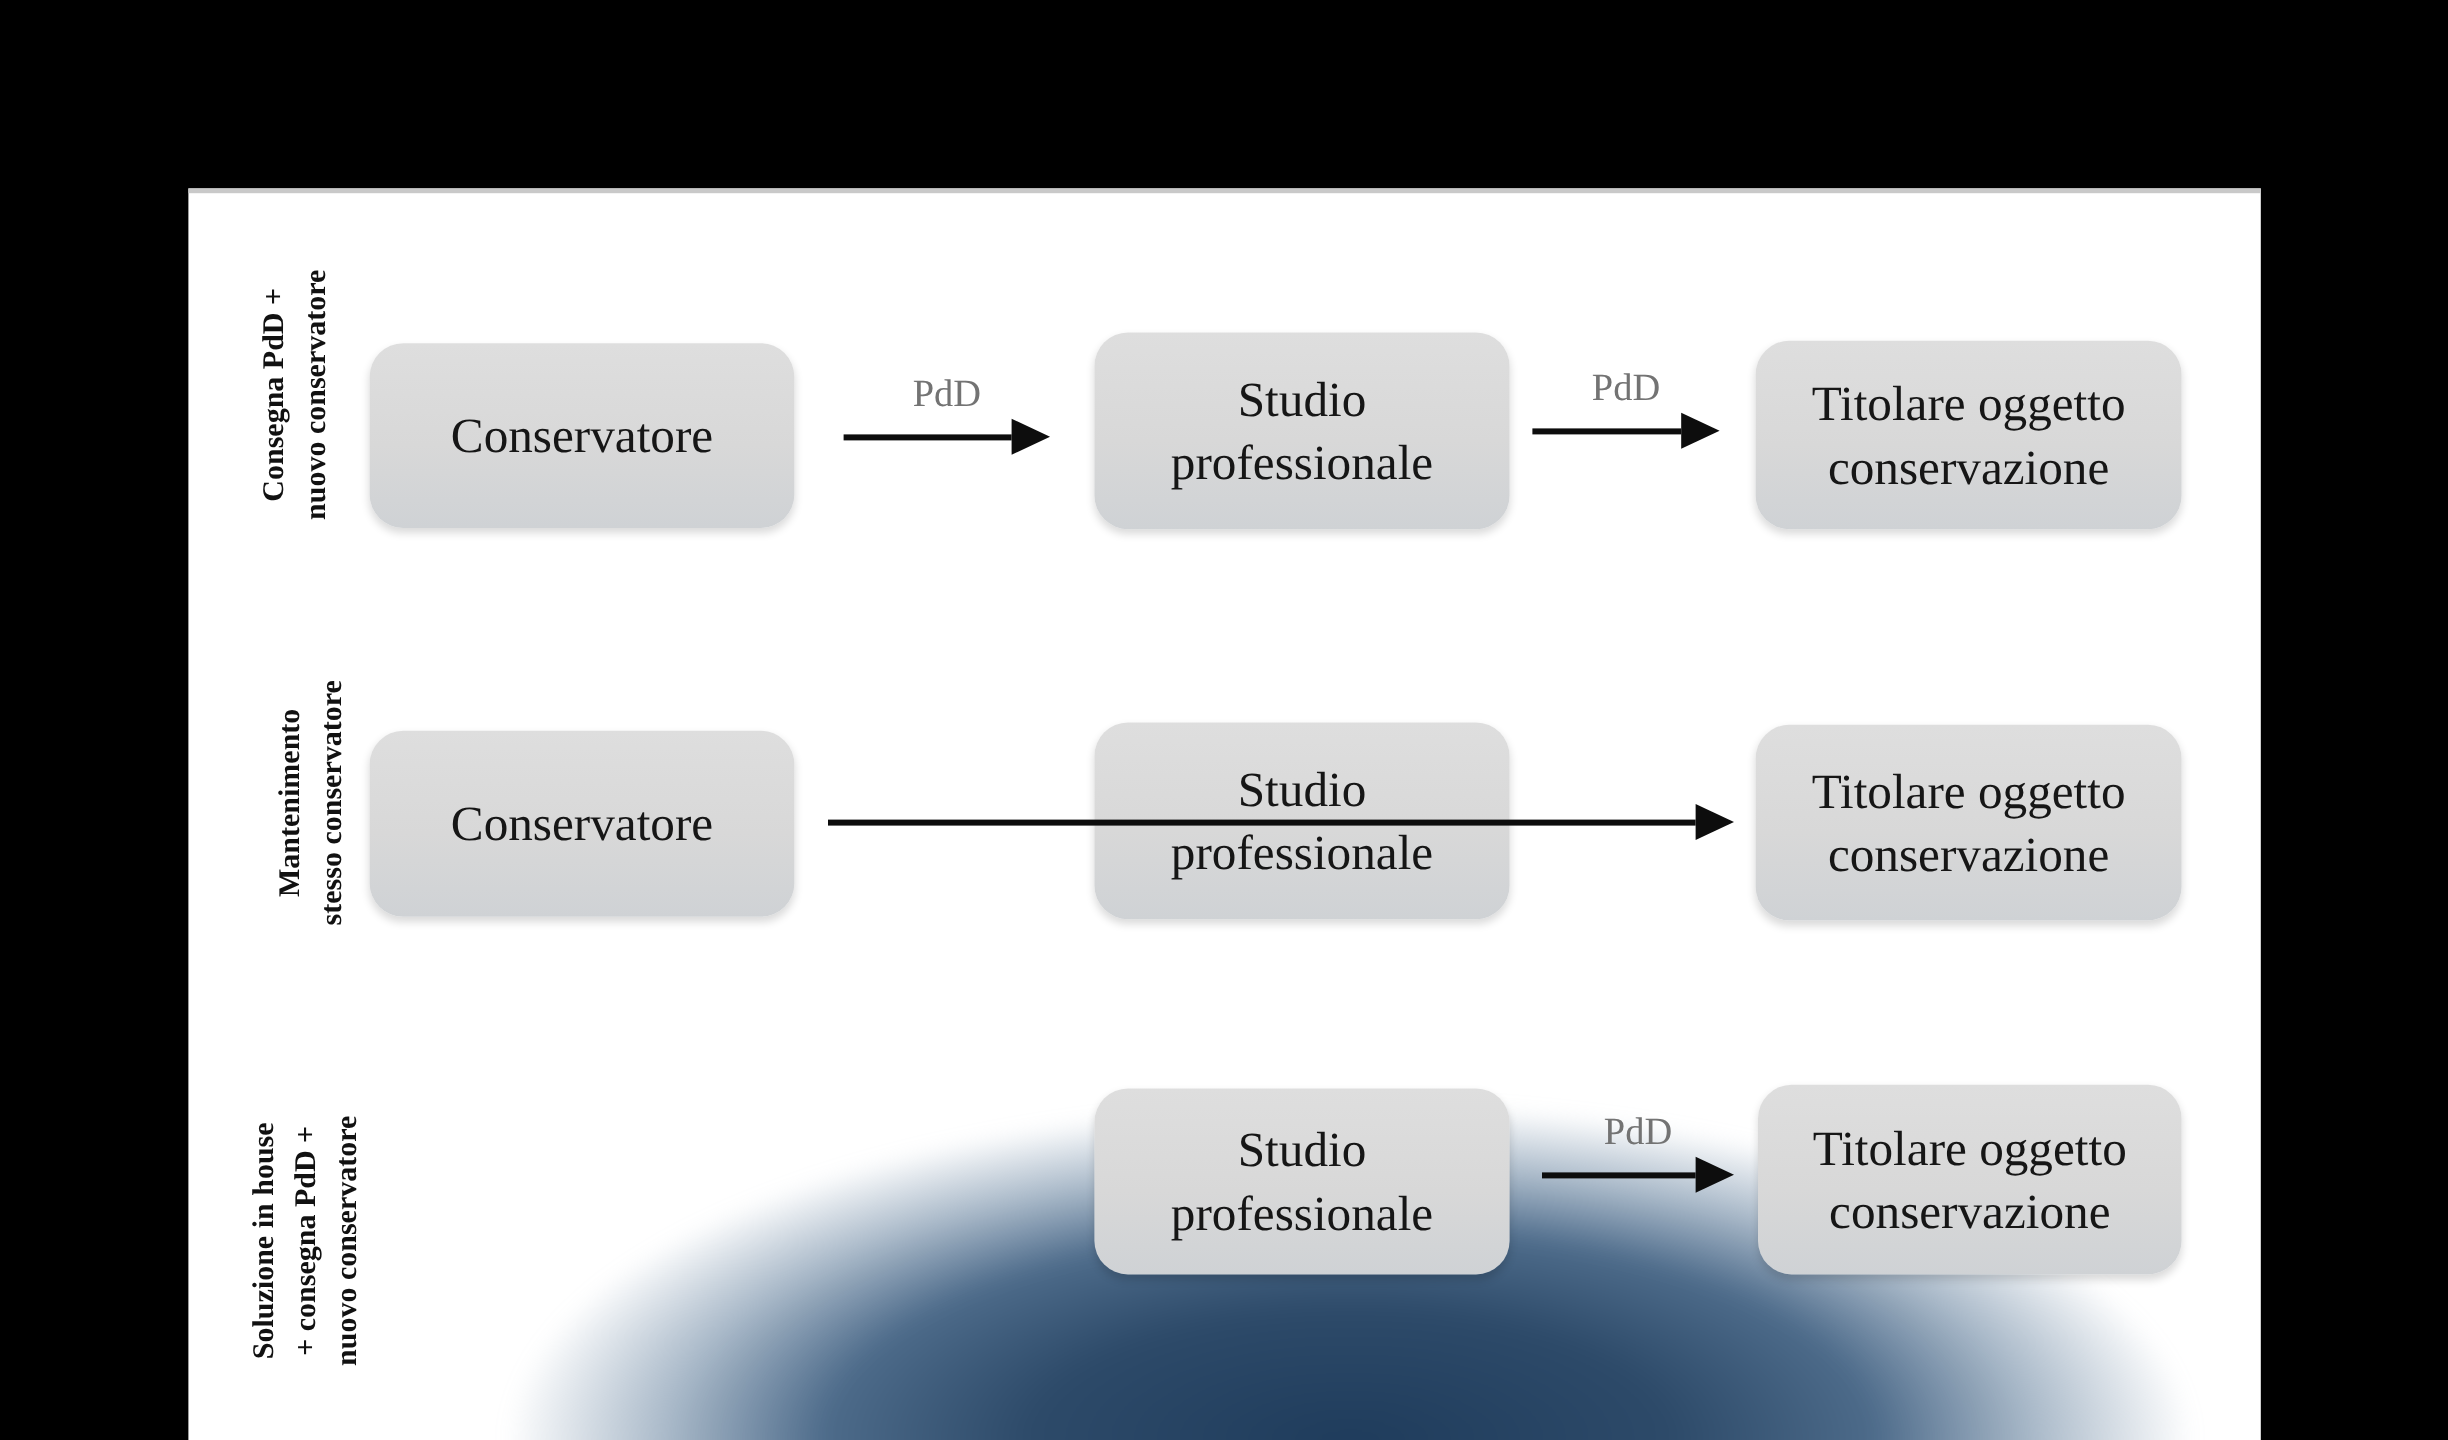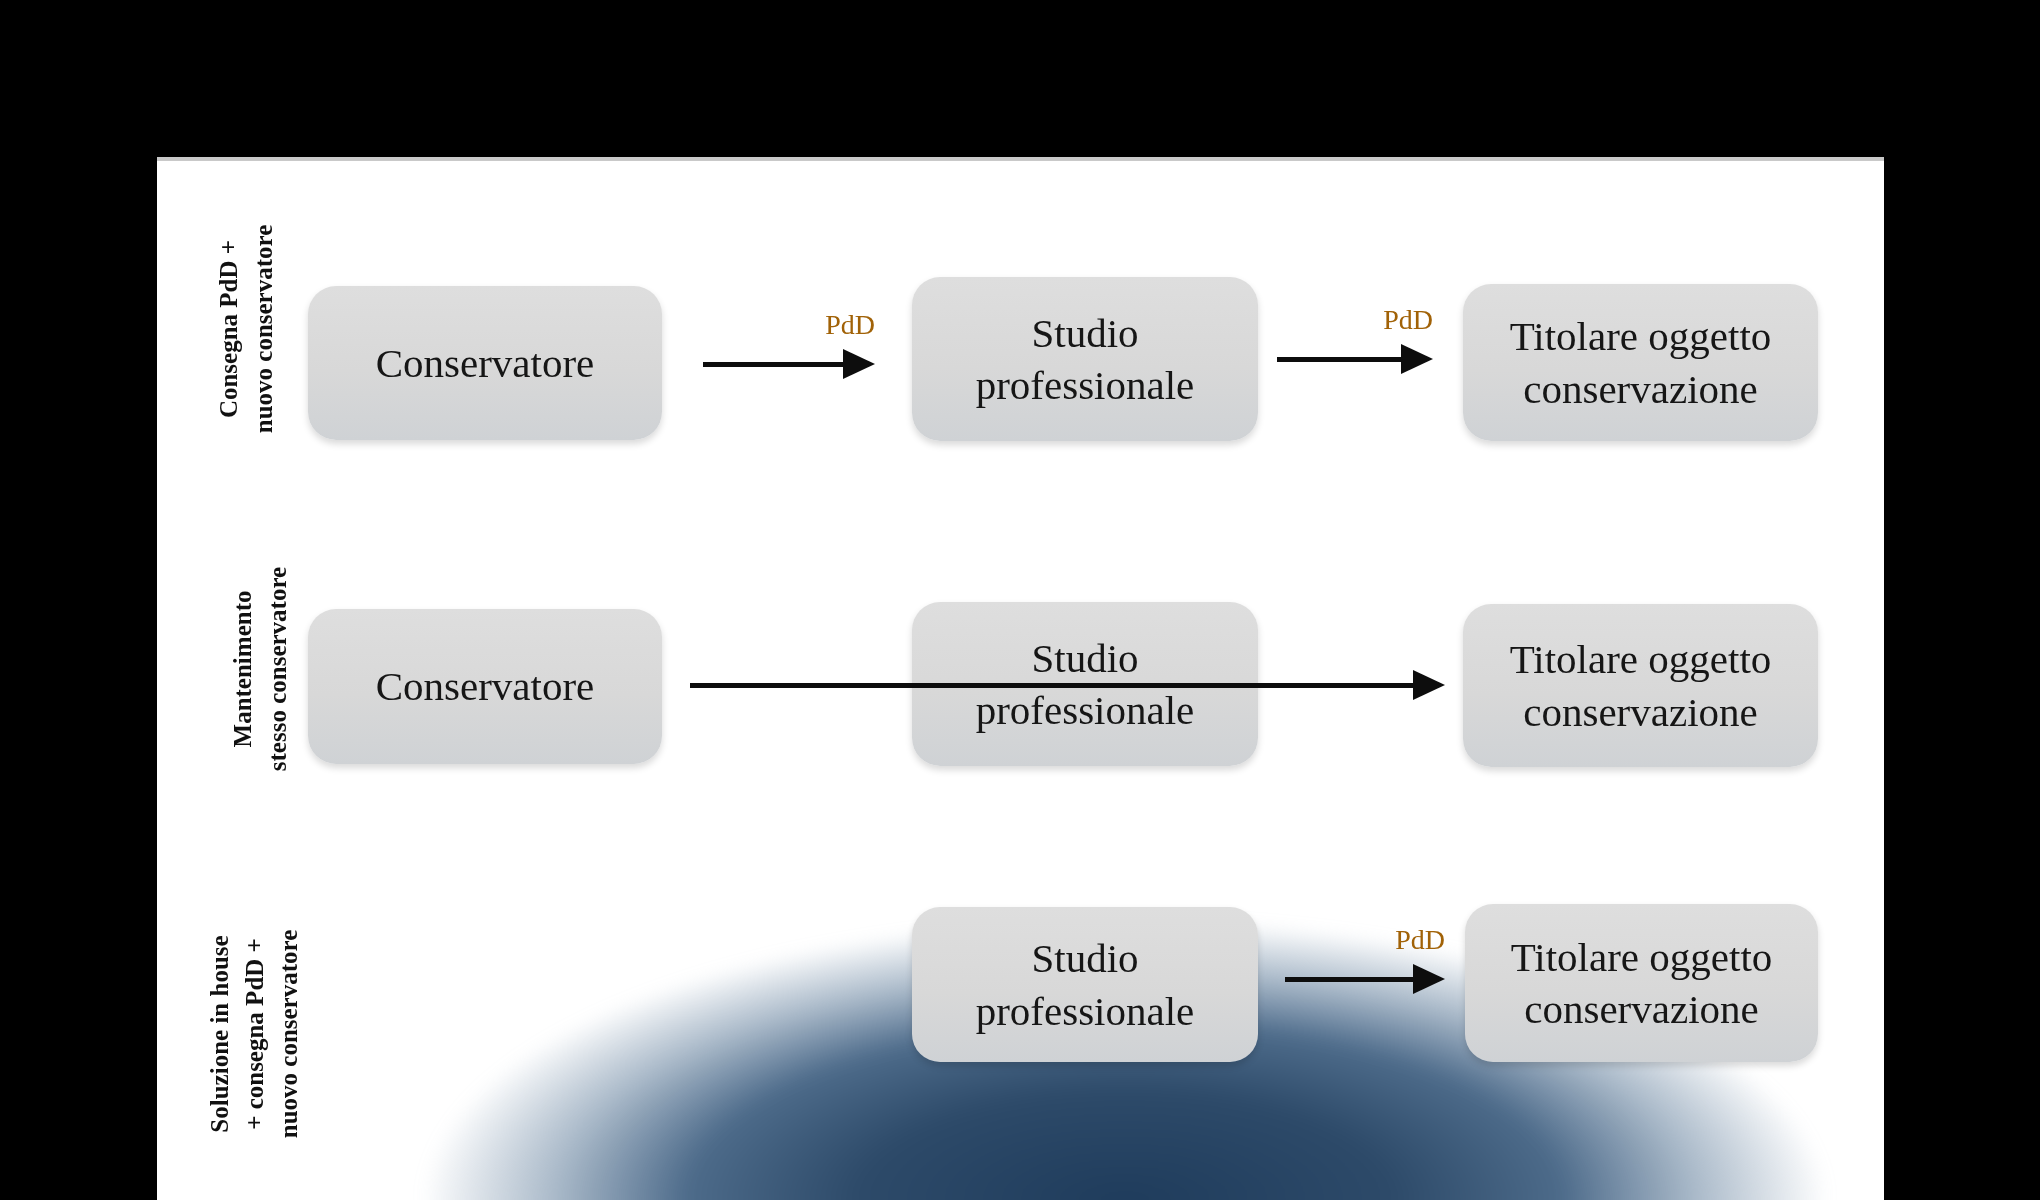--- a/index.html
+++ b/index.html
@@ -35,21 +35,21 @@
   .arrow{
     position:absolute;height:30px;display:flex;align-items:center;z-index:4;
   }
   .arrow.over{z-index:6;}
   .shaft{flex:1;height:5px;background:#0d0d0d;}
   .head{
     width:0;height:0;border-left:32px solid #0d0d0d;
     border-top:15px solid transparent;border-bottom:15px solid transparent;
   }
   .pdd{
-    position:absolute;z-index:3;text-align:right;font-size:28px;color:#a16207;
+    position:absolute;z-index:3;text-align:center;font-size:32px;color:#737373;
   }
 </style>
 </head>
 <body>
 
 <div class="stage">
   <div class="slide">
 
     <div class="blob"></div>
 

